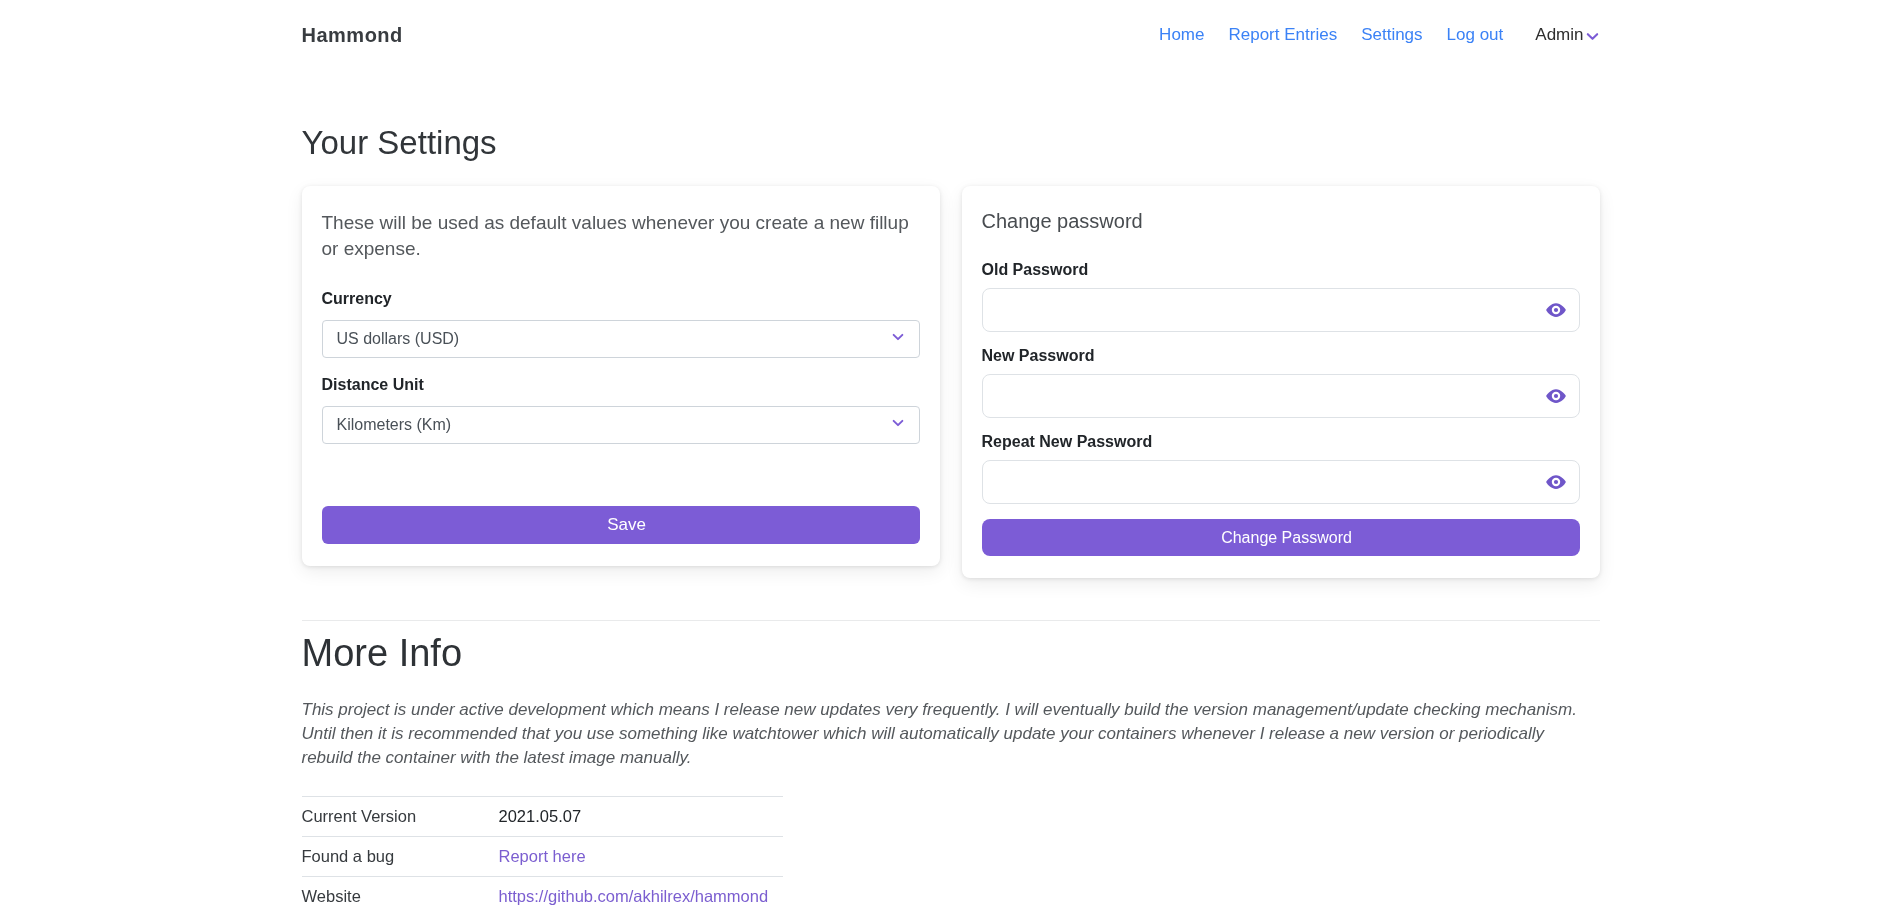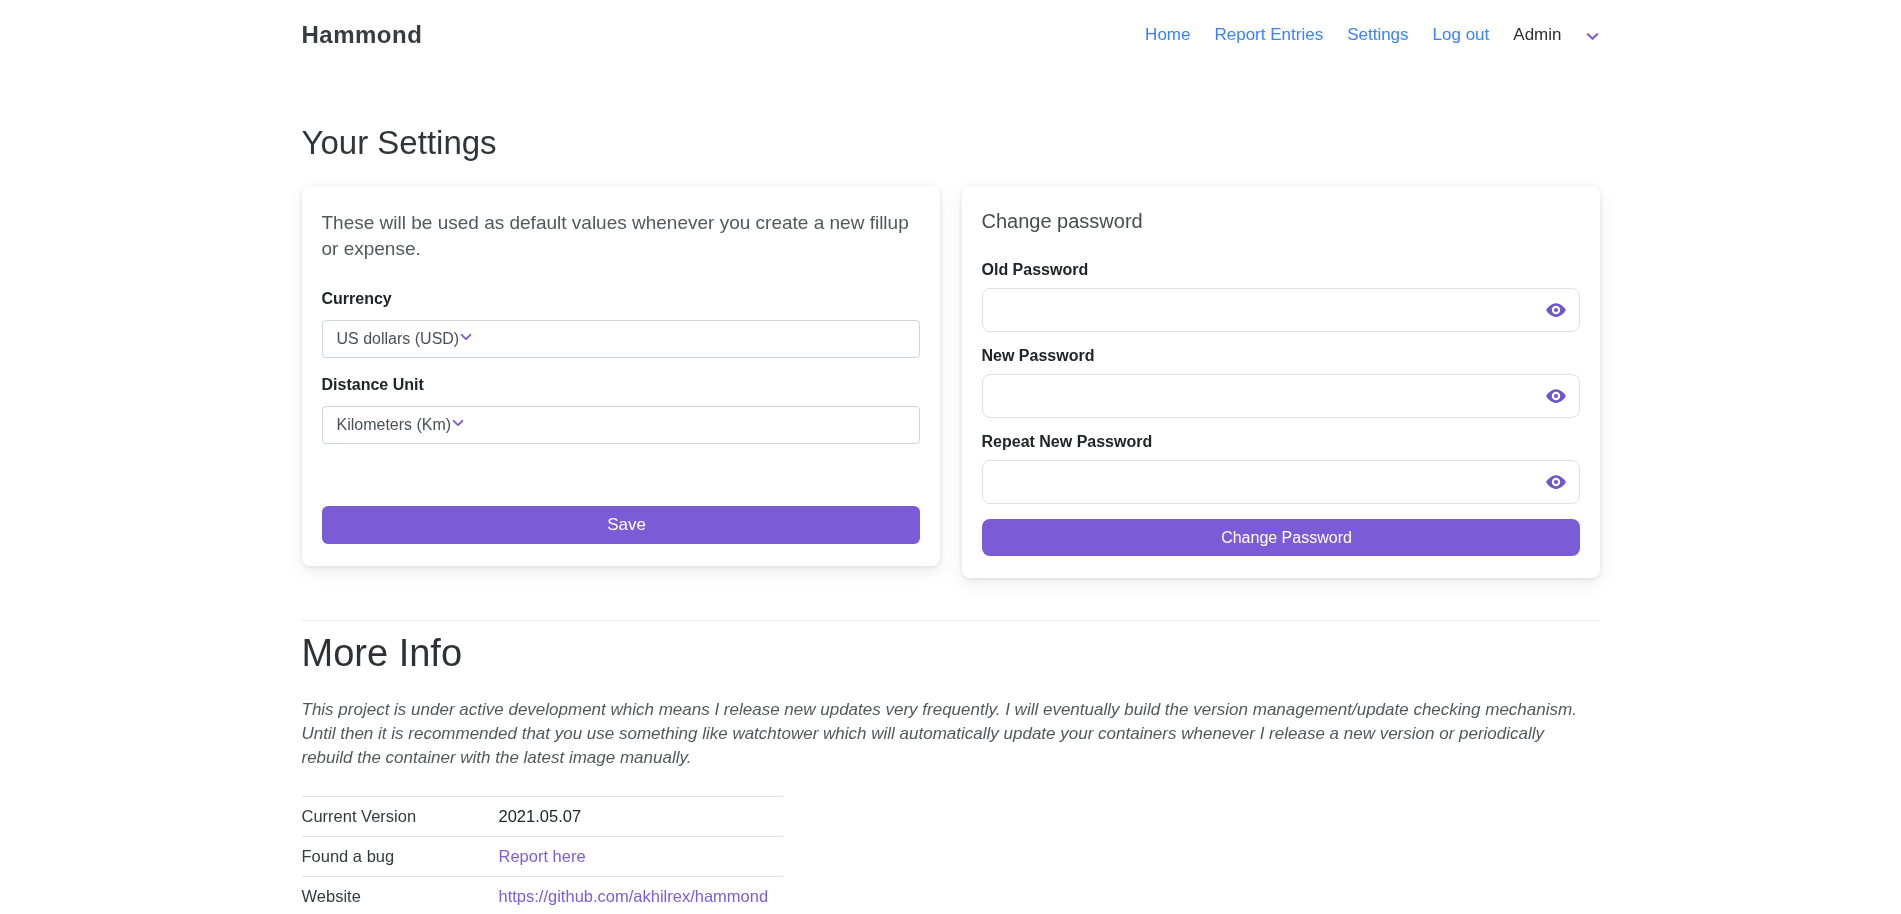--- a/index.html
+++ b/index.html
@@ -3,43 +3,43 @@
 <meta charset="utf-8">
 <style>
   * { margin:0; padding:0; box-sizing:border-box; }
   html,body { width:1901px; height:914px; overflow:hidden; background:#fff;
     font-family:"Liberation Sans","DejaVu Sans",sans-serif; color:#212529; }
 
   
   .navbar { height:70px; background:#fff; }
   .nav-inner { width:1298px; margin:0 auto; height:100%;
     display:flex; align-items:center; justify-content:space-between; }
-  .brand { font-size:24px; font-weight:800; color:#383c40; text-decoration:none;
+  .brand { font-size:20px; font-weight:800; color:#383c40; text-decoration:none;
     letter-spacing:0.5px; cursor:pointer; }
   .main-nav { display:flex; align-items:center; gap:24px; }
   .main-nav a { font-size:17px; color:#3b82f6; text-decoration:none; cursor:pointer; }
-  .admin-menu { display:flex; align-items:center; gap:23px; cursor:pointer; }
+  .admin-menu { display:flex; align-items:center; gap:1px; cursor:pointer;margin-left:8px; }
   .admin-menu .admin-label { font-size:17px; color:#2e2e2e; }
   .admin-menu svg { display:block; margin-top:2px; }
 
   
   .container { width:1298px; margin:0 auto; }
   h1.page-title { font-size:33px; font-weight:500; color:#313539; margin:54px 0 24px; }
 
   .cards-row { display:flex; gap:22px; align-items:flex-start; }
   .card { background:#fff; border-radius:8px; padding:24px 20px 22px;
     box-shadow:0 1px 4px rgba(0,0,0,.10), 0 6px 18px rgba(0,0,0,.07); }
   .card.left { width:638px; }
   .card.right { width:638px; }
 
   
   .desc { font-size:19px; line-height:1.36; color:#54585c; margin-bottom:28px; }
   .field-label { display:block; font-size:16px; font-weight:600; color:#212529; margin-bottom:12px; }
   .select { height:38px; border:1px solid #ced4da; border-radius:4px; background:#fff;
-    display:flex; align-items:center; justify-content:flex-start;
+    display:flex; align-items:center; justify-content:space-between;
     padding:11px 14px; font-size:16px; color:#495057; cursor:pointer; }
   .select.mb-sm { margin-bottom:18px; }
   .select.mb-lg { margin-bottom:62px; }
   .btn { display:block; width:100%; border:none; cursor:pointer;
     background:#7c5cd6; color:#fff; text-align:center;padding-left:12px; }
   .btn.save { height:38px; font-size:17px; border-radius:6px; }
   .btn.change { height:37px; font-size:16px; border-radius:8px; }
 
   
   .pw-title { font-size:20px; font-weight:400; color:#484c50; margin-bottom:28px; }

